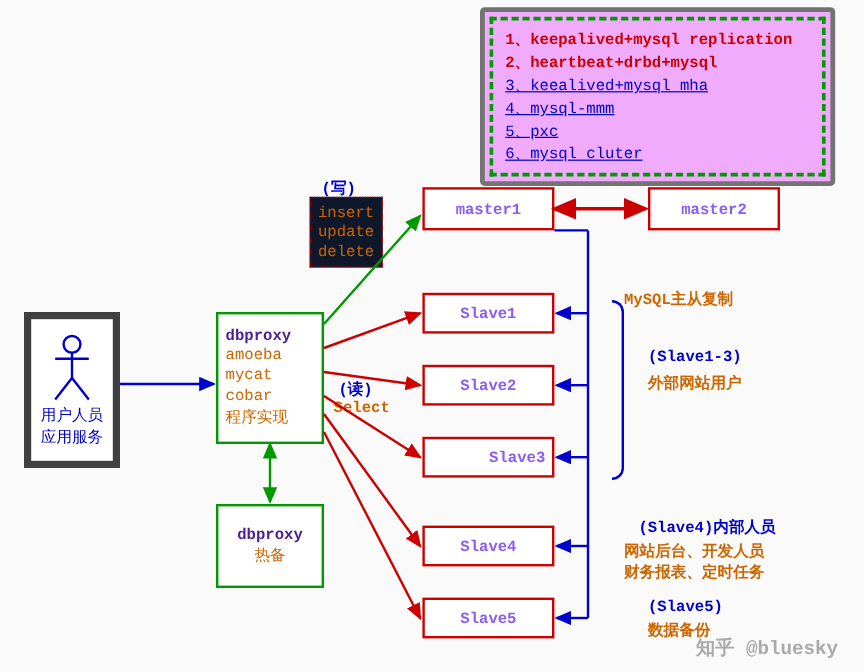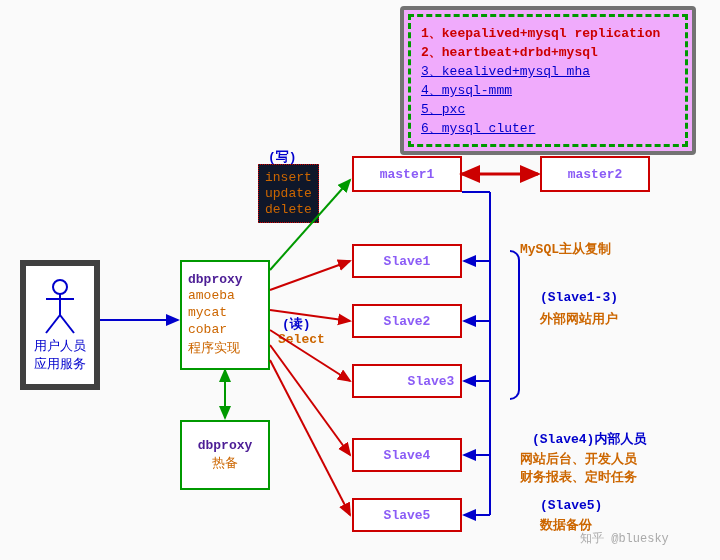--- a/index.html
+++ b/index.html
@@ -64,21 +64,22 @@
       border-right: 2px solid #0000cc;
       border-top: 2px solid #0000cc;
       border-bottom: 2px solid #0000cc;
       border-top-right-radius: 10px;
       border-bottom-right-radius: 10px;
       width: 10px;
     }
     .watermark {
       position: absolute;
       color: #aaa;
-      font-size: 12px;
+      font-size: 16px;
+      font-weight: bold;
     }
     svg.arrows { position: absolute; top: 0; left: 0; pointer-events: none; }
   </style>
 </head>
 <body>
 
 <div class="box legend" style="left:400px; top:6px; width:296px;">
   <div class="legend-inner" style="width:100%;">
     <div class="row1">1、keepalived+mysql replication</div>
     <div class="row1">2、heartbeat+drbd+mysql</div>

